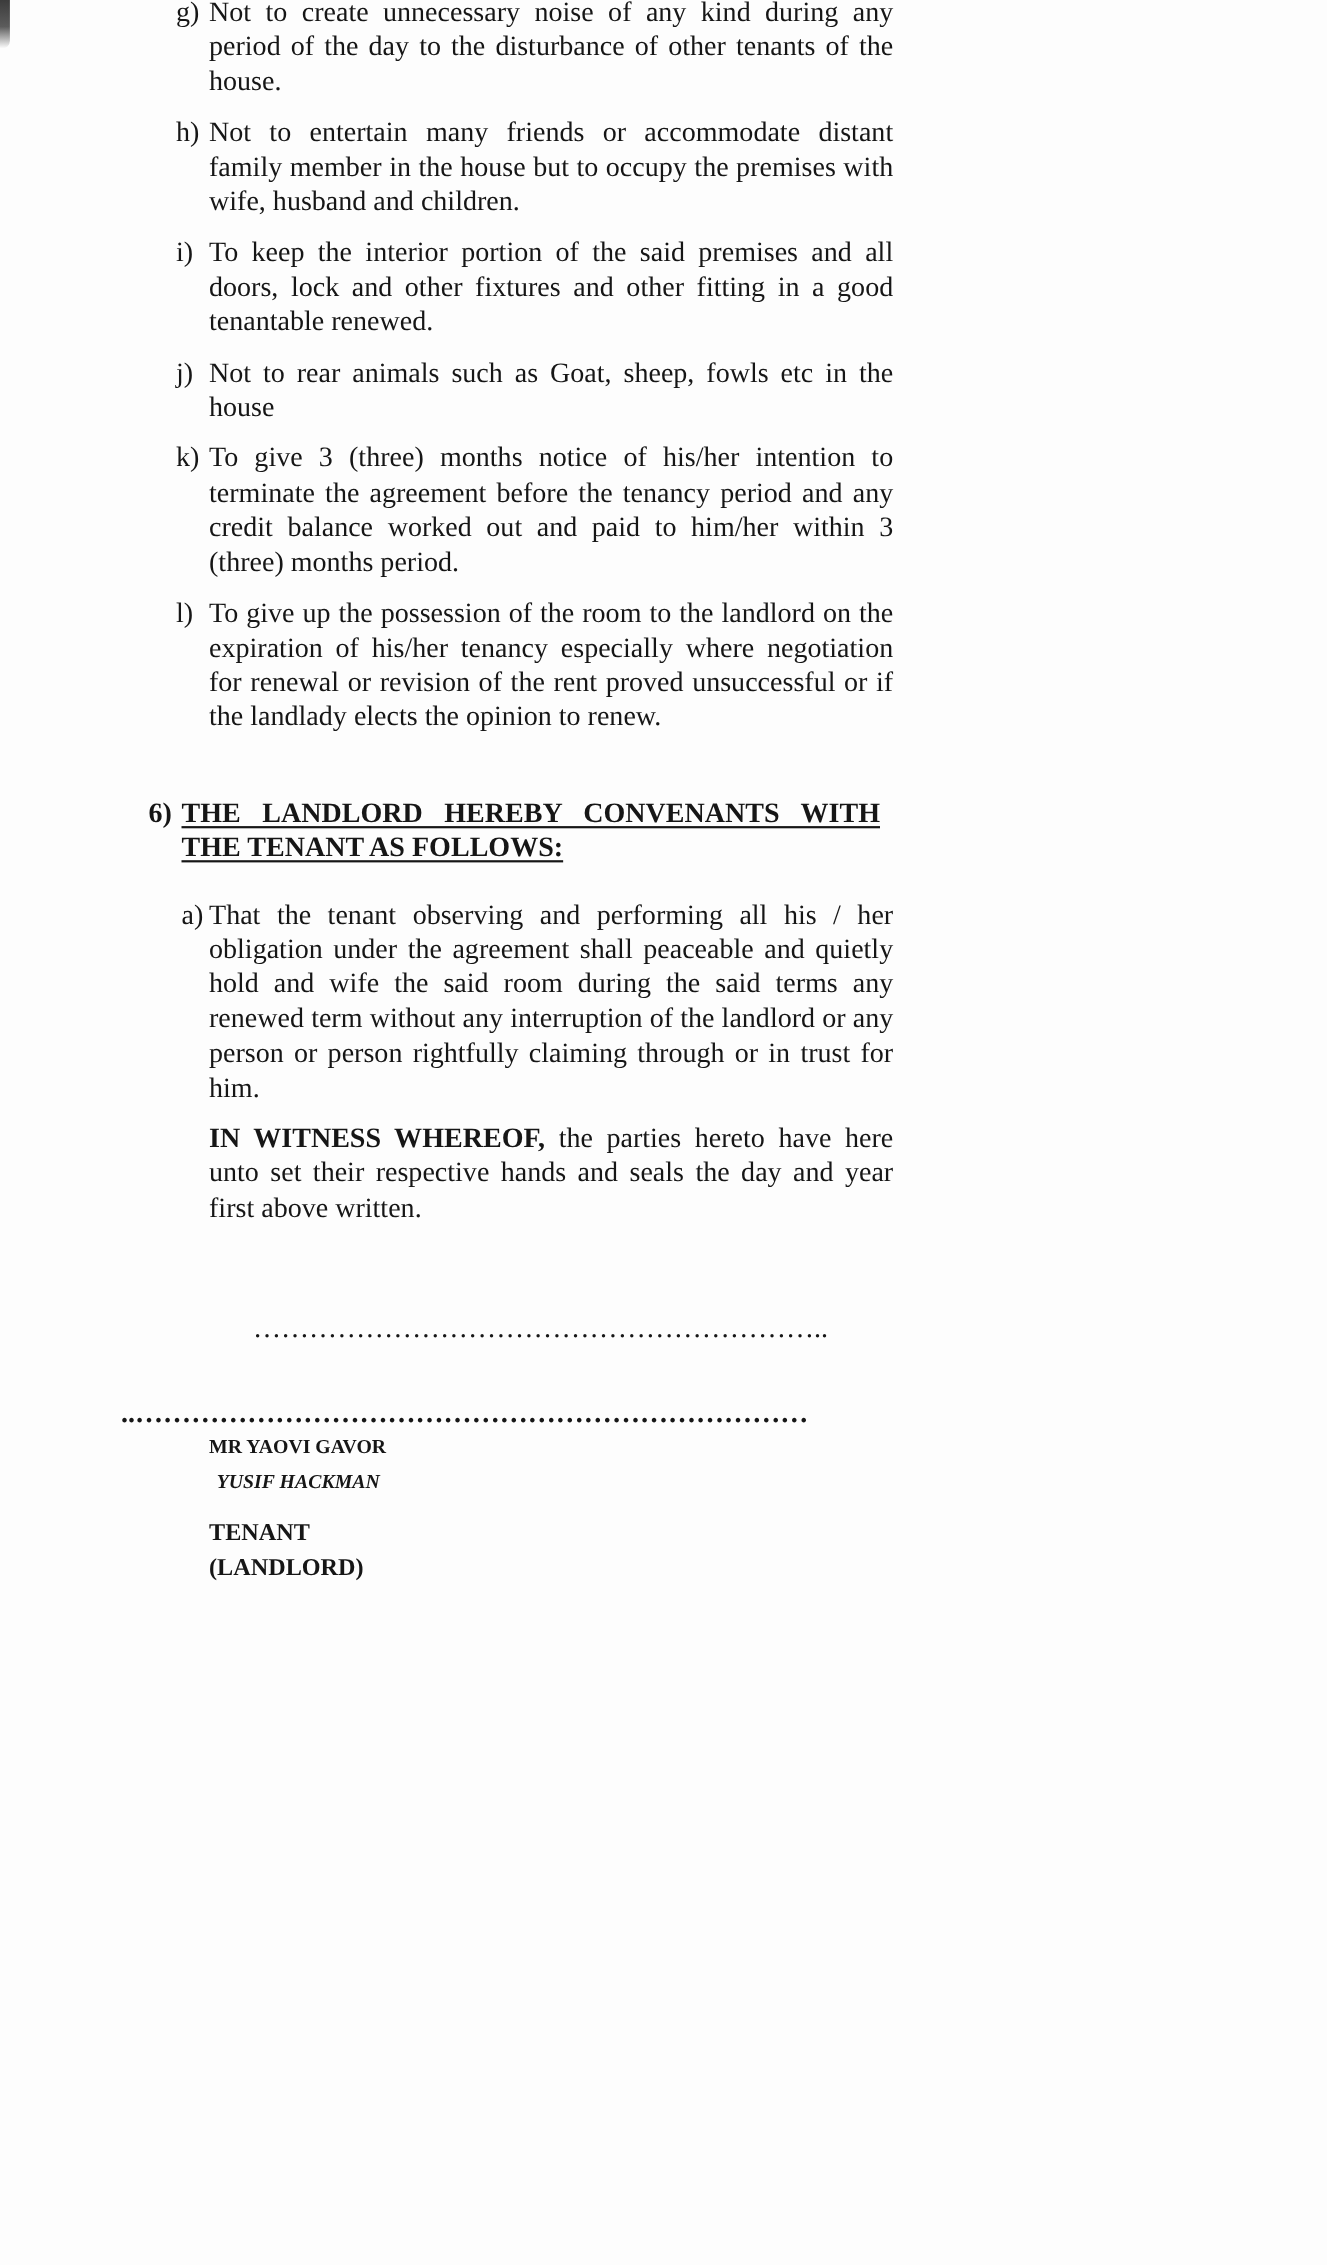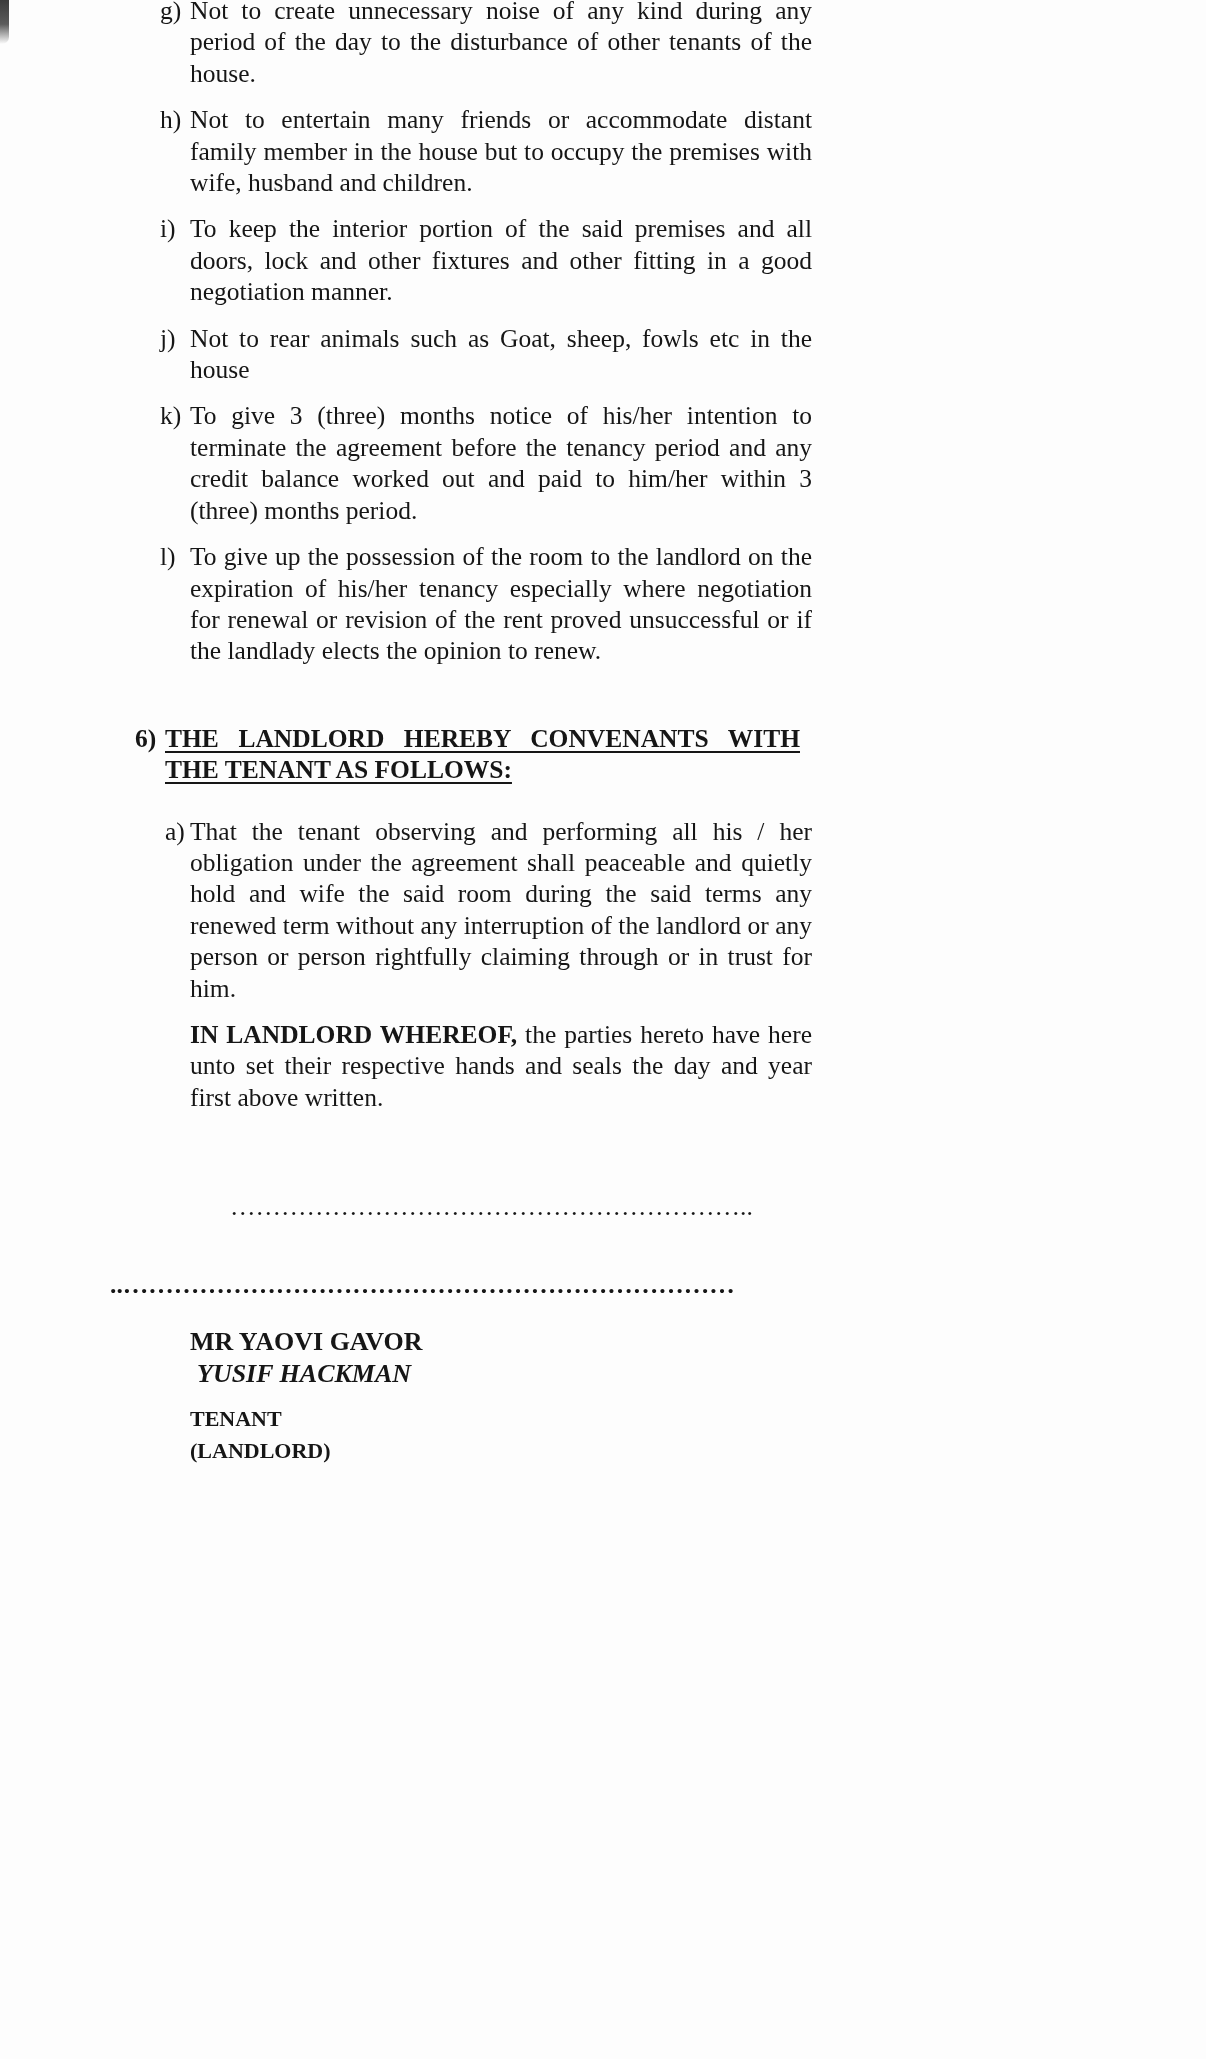--- a/index.html
+++ b/index.html
@@ -69,24 +69,23 @@
     padding-left: 95px;
     white-space: nowrap;
   }
   .sig-dots-2 {
     margin-top: 46px;
     margin-left: -25px;
     font-weight: bold;
     white-space: nowrap;
   }
   .names {
-    margin-top: 26px;
     padding-left: 55px;
     font-weight: bold;
-    font-size: 26px;
+    font-size: 18px;
     line-height: 31.5px;
   }
   .names .name-2 { padding-left: 7px; font-style: italic; }
   .roles {
     margin-top: 14px;
     padding-left: 55px;
     font-weight: bold;
     font-size: 22px;
     line-height: 32px;
   }
@@ -101,21 +100,21 @@
 
   <div class="clause">
     <span class="marker">g)</span><span>Not to create unnecessary noise of any kind during any period of the day to the disturbance of other tenants of the house.</span>
   </div>
 
   <div class="clause">
     <span class="marker">h)</span><span>Not to entertain many friends or accommodate distant family member in the house but to occupy the premises with wife, husband and children.</span>
   </div>
 
   <div class="clause">
-    <span class="marker">i)</span><span>To keep the interior portion of the said premises and all doors, lock and other fixtures and other fitting in a good negotiation manner.</span>
+    <span class="marker">i)</span><span>To keep the interior portion of the said premises and all doors, lock and other fixtures and other fitting in a good tenantable renewed.</span>
   </div>
 
   <div class="clause">
     <span class="marker">j)</span><span>Not to rear animals such as Goat, sheep, fowls etc in the house</span>
   </div>
 
   <div class="clause">
     <span class="marker">k)</span><span>To give 3 (three) months notice of his/her intention to terminate the agreement before the tenancy period and any credit balance worked out and paid to him/her within 3 (three) months period.</span>
   </div>
 
@@ -126,21 +125,21 @@
   <div class="section-head">
     <span class="marker">6)</span><span class="heading">THE LANDLORD HEREBY CONVENANTS WITH THE TENANT AS FOLLOWS:</span>
   </div>
 
   <div class="subclause">
     <span class="marker">a)</span><span>That the tenant observing and performing all his / her obligation under the agreement shall peaceable and quietly hold and wife the said room during the said terms any renewed term without any interruption of the landlord or any person or person rightfully claiming through or in trust for him.</span>
   </div>
 
 
   <div class="witness">
-    <span class="lead">IN LANDLORD WHEREOF,</span><span> the parties hereto have here unto set their respective hands and seals the day and year first above written.</span>
+    <span class="lead">IN WITNESS WHEREOF,</span><span> the parties hereto have here unto set their respective hands and seals the day and year first above written.</span>
   </div>
 
   <div class="sig-dots-1">……………………………………………………..</div>
 
   <div class="sig-dots-2">..………………………………………………………………</div>
 
   <div class="names">
     <span class="line name-1">MR YAOVI GAVOR</span>
     <span class="line name-2">YUSIF HACKMAN</span>
   </div>

